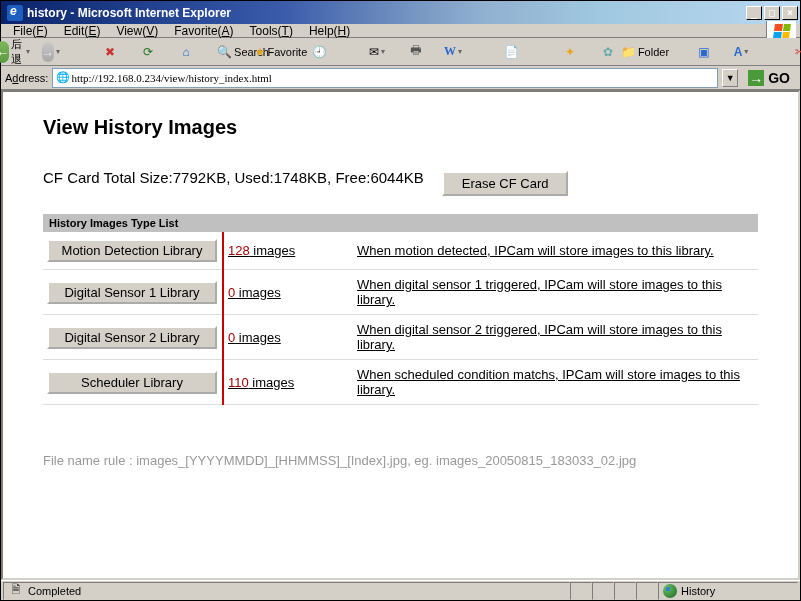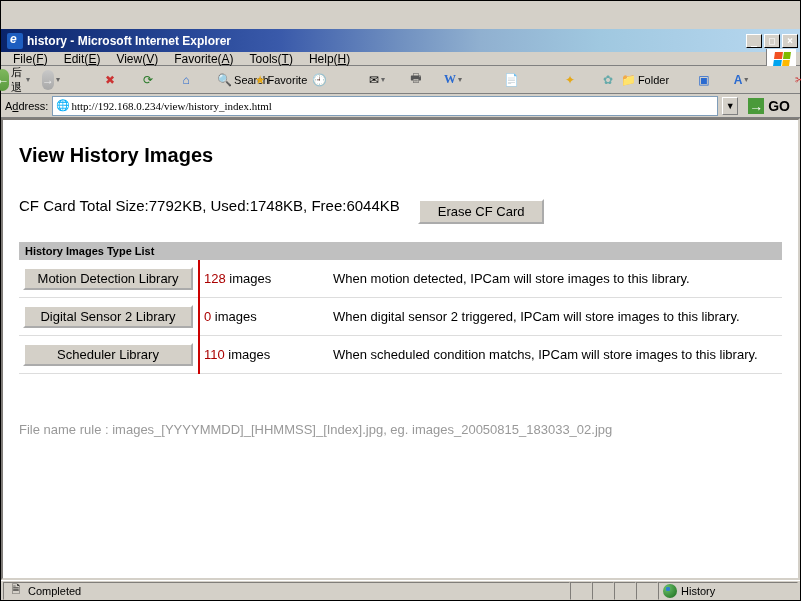--- a/index.html
+++ b/index.html
@@ -1,18 +1,18 @@
 <!DOCTYPE html>
 <html><head>
 <meta charset="utf-8">
 <style>
 * { box-sizing: border-box; margin: 0; padding: 0; }
 body { font-family: Tahoma, Arial, sans-serif; font-size: 11px; background: #d4d0c8; width: 801px; height: 601px; overflow: hidden; }
 .window { width: 801px; height: 601px; border: 1px solid #000; background: #d4d0c8; display: flex; flex-direction: column; }
-.titlebar { height: 23px; background: linear-gradient(to right, #0a246a 0%, #2a4a9a 25%, #3a5aaa 35%, #7090c0 50%, #90b0d0 60%, #a0c8e0 75%, #b8d8f0 100%); display: flex; align-items: center; padding: 0 2px; color: #fff; font-weight: bold; font-size: 12px; margin-top: 28px; }
+.titlebar { height: 23px; background: linear-gradient(to right, #0a246a 0%, #2a4a9a 25%, #3a5aaa 35%, #7090c0 50%, #90b0d0 60%, #a0c8e0 75%, #b8d8f0 100%); display: flex; align-items: center; padding: 0 2px; color: #fff; font-weight: bold; font-size: 12px; }
 .titlebar .ie-icon { width: 16px; height: 16px; margin: 0 4px; background: #1e5ec0; border-radius: 2px; position: relative; }
 .titlebar .ie-icon::after { content: "e"; color: #fff; font-style: italic; font-weight: bold; position: absolute; top: -1px; left: 3px; font-size: 12px; }
 .titlebar .title-text { flex: 1; }
 .win-btns { display: flex; gap: 2px; }
 .win-btn { width: 16px; height: 14px; background: #d4d0c8; border: 1px solid #000; border-top-color: #fff; border-left-color: #fff; display: flex; align-items: center; justify-content: center; font-family: monospace; font-size: 10px; font-weight: bold; cursor: pointer; }
 .menubar { height: 14px; background: #d4d0c8; border-bottom: 1px solid #808080; display: flex; align-items: center; padding: 0 4px; }
 .menubar .menu-item { padding: 2px 8px; font-size: 12px; cursor: pointer; }
 .menubar .menu-item u { text-decoration: underline; }
 .menubar .win-logo { width: 30px; height: 20px; margin-left: auto; background: #fff; display: flex; align-items: center; justify-content: center; border-left: 1px solid #808080; }
 .win-logo-inner { width: 16px; height: 14px; display: grid; grid-template-columns: 1fr 1fr; grid-template-rows: 1fr 1fr; gap: 1px; transform: skewX(-8deg); }
@@ -28,27 +28,27 @@
 .tb-text { font-size: 11px; padding: 0 2px; }
 .icon-sq { width: 16px; height: 16px; display: inline-flex; align-items: center; justify-content: center; font-size: 12px; }
 .addrbar { height: 24px; background: #d4d0c8; border-bottom: 1px solid #808080; display: flex; align-items: center; padding: 0 4px; gap: 4px; }
 .addrbar .lbl { font-size: 11px; }
 .addrbar .lbl u { text-decoration: underline; }
 .addr-input-wrap { flex: 1; height: 20px; background: #fff; border: 1px solid #7f9db9; display: flex; align-items: center; padding: 0 2px; }
 .addr-input-wrap input { flex: 1; border: none; outline: none; font-size: 11px; font-family: Tahoma; }
 .addr-dd { width: 16px; height: 18px; background: #d4d0c8; border: 1px solid #808080; border-top-color: #fff; border-left-color: #fff; display: flex; align-items: center; justify-content: center; cursor: pointer; font-size: 9px; }
 .go-btn { height: 20px; padding: 0 6px; display: flex; align-items: center; gap: 4px; cursor: pointer; font-size: 14px; font-weight: bold; }
 .go-arrow { width: 16px; height: 16px; background: #4a9a3a; display: flex; align-items: center; justify-content: center; color: #fff; font-weight: bold; }
-.content { flex: 1; background: #fff; border: 2px inset #d4d0c8; overflow: auto; padding: 24px 16px; }
+.content { flex: 1; background: #fff; border: 2px inset #d4d0c8; overflow: auto; padding: 24px 40px; }
 .page-h1 { font-size: 20px; font-weight: bold; font-family: Arial; margin-bottom: 20px; }
 .cf-row { display: flex; align-items: center; gap: 18px; margin-bottom: 18px; }
 .cf-text { font-size: 15px; font-family: Arial; }
 .erase-btn { background: #d4d0c8; border: 2px outset #fff; padding: 3px 18px; font-size: 13px; font-family: Arial; cursor: pointer; margin-top: 12px; }
 .list-hdr { background: #c0c0c0; font-weight: bold; font-size: 11px; font-family: Arial; padding: 3px 6px; }
-.tbl { width: 100%; border-collapse: collapse; }
+.tbl { width: 100%; border-collapse: collapse; text-decoration: underline; }
 .tbl td { border-bottom: 1px solid #ddd; padding: 7px 4px; font-size: 13px; font-family: Arial; vertical-align: middle; }
 .tbl td.lib-cell { width: 180px; }
 .tbl td.cnt-cell { width: 130px; border-left: 2px solid #c00; }
 .lib-btn { background: #d4d0c8; border: 2px outset #fff; padding: 2px 6px; font-size: 13px; font-family: Arial; cursor: pointer; width: 170px; }
 .cnt { color: #a00; }
 .file-rule { color: #999; font-size: 13px; font-family: Arial; margin-top: 48px; }
 .statusbar { height: 20px; background: #d4d0c8; border-top: 1px solid #fff; display: flex; align-items: center; padding: 0 2px; font-size: 11px; }
 .status-cell { border: 1px inset #d4d0c8; height: 18px; display: flex; align-items: center; padding: 0 4px; gap: 4px; }
 .status-main { flex: 1; }
 .status-small { width: 22px; }
@@ -198,20 +198,25 @@
 
     <div class="list-hdr">History Images Type List</div>
     <table class="tbl">
       <tbody>
           <tr>
         <td class="lib-cell"><button class="lib-btn">Motion Detection Library</button></td>
         <td class="cnt-cell"><span class="cnt">128</span><span> images</span></td>
         <td>When motion detected, IPCam will store images to this library.</td>
       </tr>
       <tr>
+        <td class="lib-cell"><button class="lib-btn">Digital Sensor 1 Library</button></td>
+        <td class="cnt-cell"><span class="cnt">0</span><span> images</span></td>
+        <td>When digital sensor 1 triggered, IPCam will store images to this library.</td>
+      </tr>
+      <tr>
         <td class="lib-cell"><button class="lib-btn">Digital Sensor 2 Library</button></td>
         <td class="cnt-cell"><span class="cnt">0</span><span> images</span></td>
         <td>When digital sensor 2 triggered, IPCam will store images to this library.</td>
       </tr>
       <tr>
         <td class="lib-cell"><button class="lib-btn">Scheduler Library</button></td>
         <td class="cnt-cell"><span class="cnt">110</span><span> images</span></td>
         <td>When scheduled condition matchs, IPCam will store images to this library.</td>
       </tr>
     </tbody>

